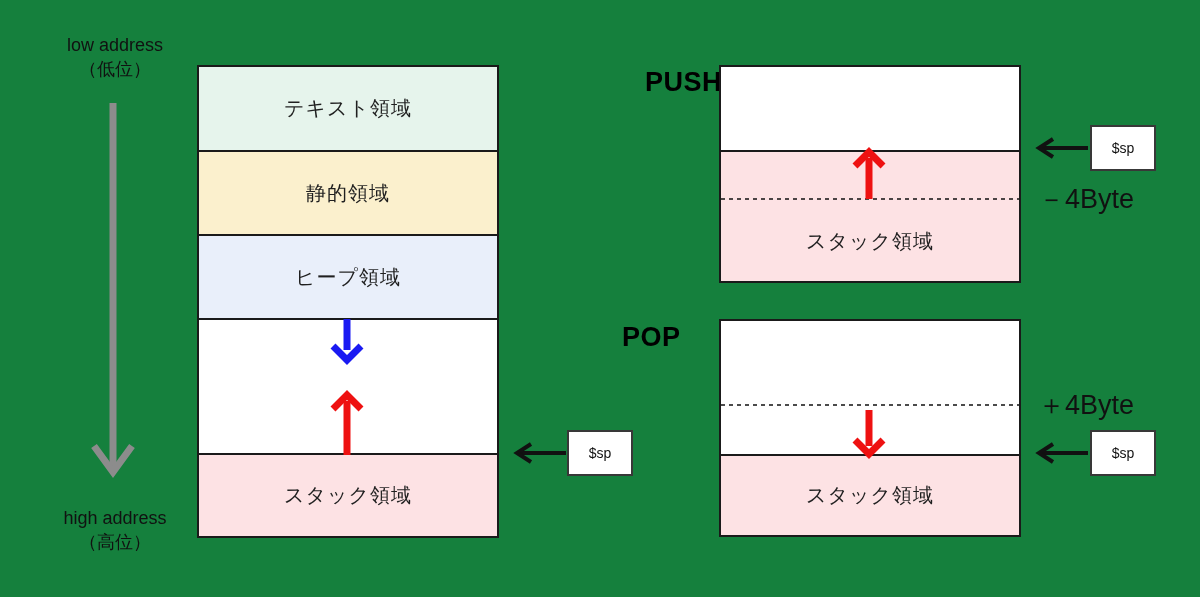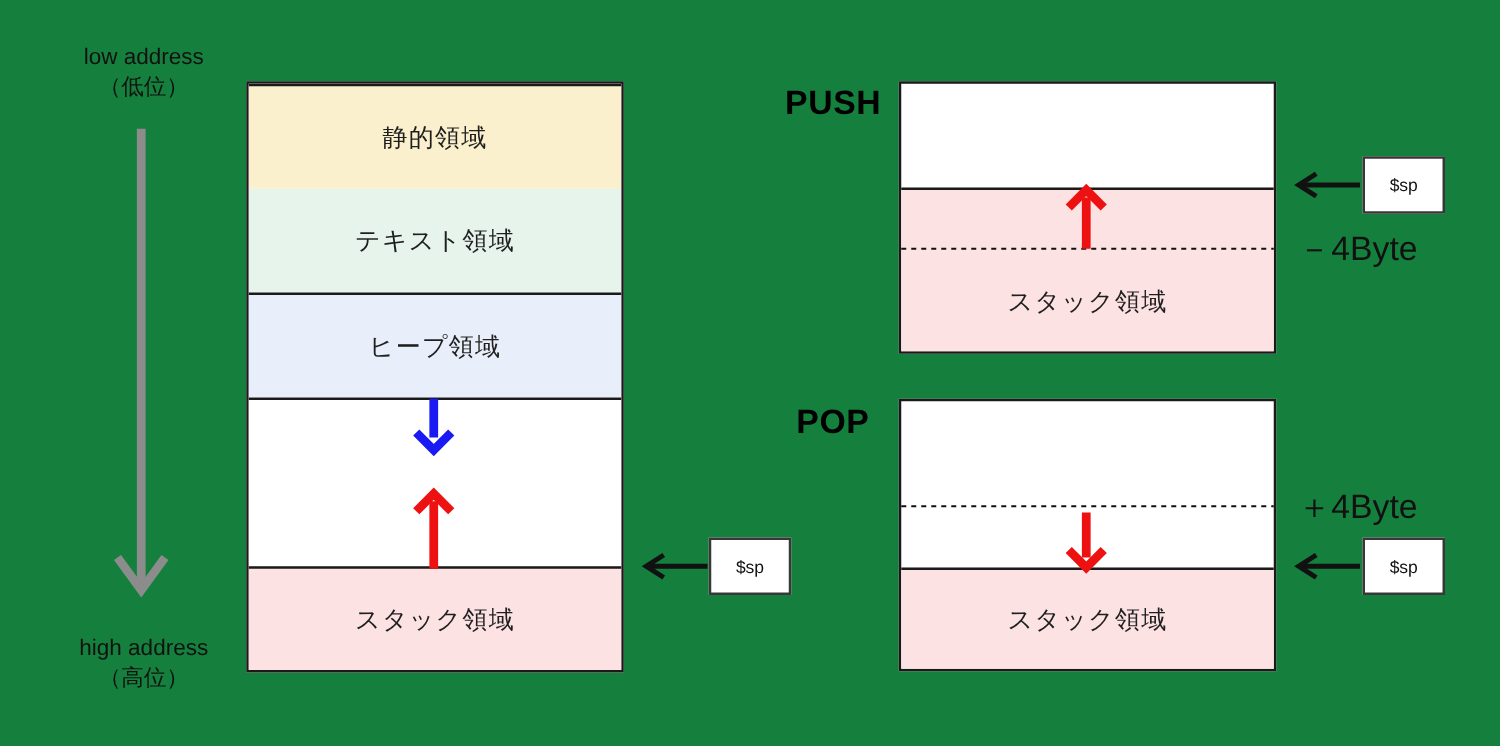--- a/index.html
+++ b/index.html
@@ -47,47 +47,47 @@
     <div>low address</div>
     <div>（低位）</div>
   </div>
 
   <div class="abs side-label" style="left:30px;top:506px;">
     <div>high address</div>
     <div>（高位）</div>
   </div>
 
   <div class="abs mem-box" style="left:197px;top:65px;width:302px;height:473px;">
+    <div class="mem-region" style="height: 83px; background-color: rgb(230, 244, 236);">テキスト領域</div>
     <div class="mem-region sep" style="height: 84px; background-color: rgb(251, 240, 205);">静的領域</div>
-    <div class="mem-region" style="height: 83px; background-color: rgb(230, 244, 236);">テキスト領域</div>
     <div class="mem-region sep" style="height: 84px; background-color: rgb(233, 239, 250);">ヒープ領域</div>
     <div class="mem-region sep" style="height:135px;background:#ffffff;"></div>
     <div class="mem-region sep" style="height: 83px; background-color: rgb(253, 226, 228);">スタック領域</div>
   </div>
 
   <div class="abs sp-box" style="left:567px;top:430px;">
     <span>$sp</span>
   </div>
 
-  <div class="abs op-title" style="left:628px;top:67px;">PUSH</div>
+  <div class="abs op-title" style="left:645px;top:67px;">PUSH</div>
 
   <div class="abs op-box" style="left:719px;top:65px;width:302px;height:218px;">
     <div class="op-white" style="height:83px;"></div>
     <div class="op-pink" style="height: 131px; background-color: rgb(253, 226, 228);">
       <div class="op-stack-label" style="top:50px;bottom:0;">スタック領域</div>
     </div>
   </div>
 
   <div class="abs sp-box" style="left:1090px;top:125px;">
     <span>$sp</span>
   </div>
 
   <div class="abs byte-label" style="left:1038px;top:186px;">－4Byte</div>
 
-  <div class="abs op-title" style="left:637px;top:322px;">POP</div>
+  <div class="abs op-title" style="left:622px;top:322px;">POP</div>
 
   <div class="abs op-box" style="left:719px;top:319px;width:302px;height:218px;">
     <div class="op-white" style="height:133px;"></div>
     <div class="op-pink" style="height: 81px; background-color: rgb(253, 226, 228);">
       <div class="op-stack-label" style="top:0;bottom:0;">スタック領域</div>
     </div>
   </div>
 
   <div class="abs sp-box" style="left:1090px;top:430px;">
     <span>$sp</span>

